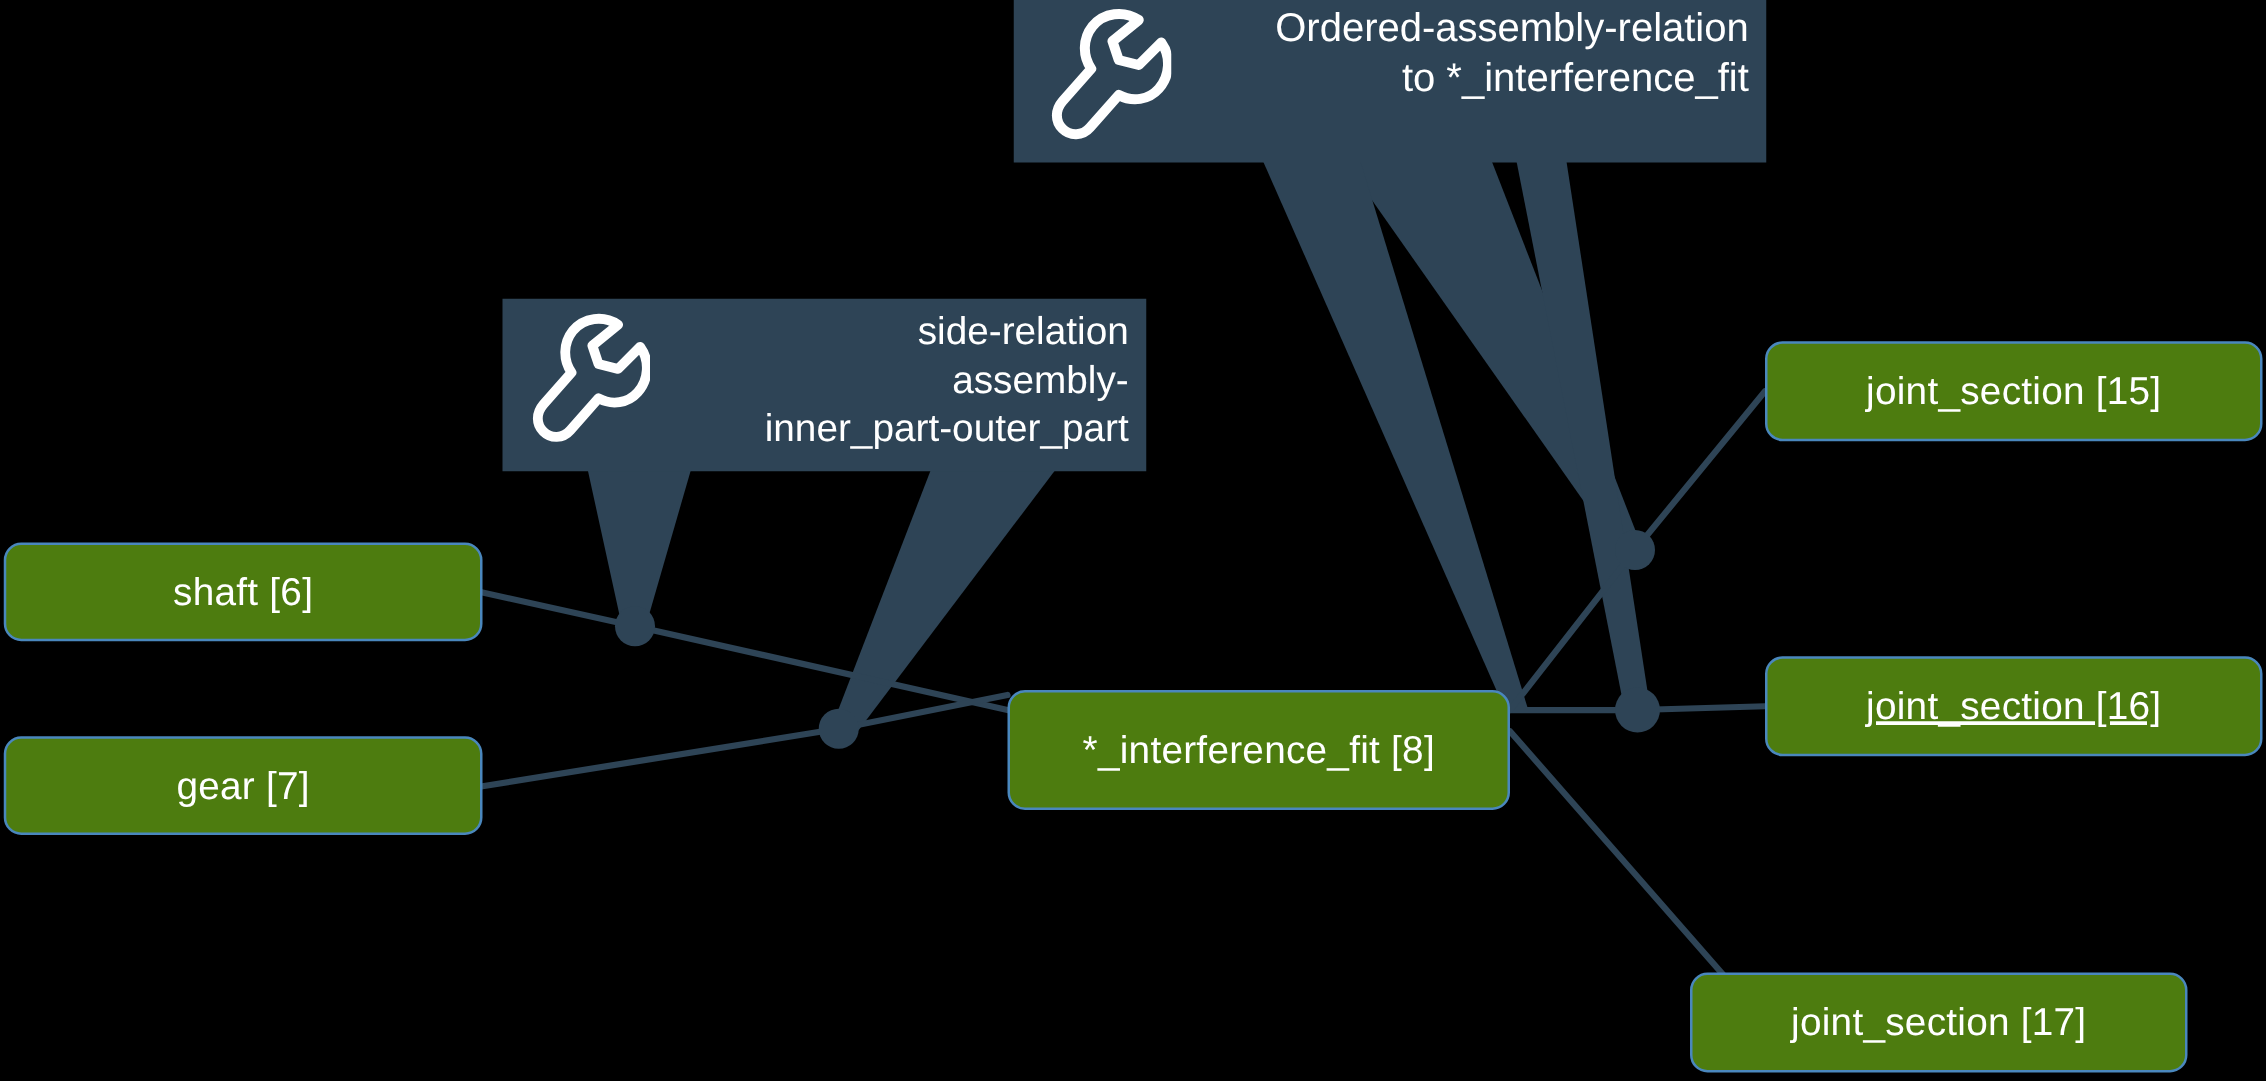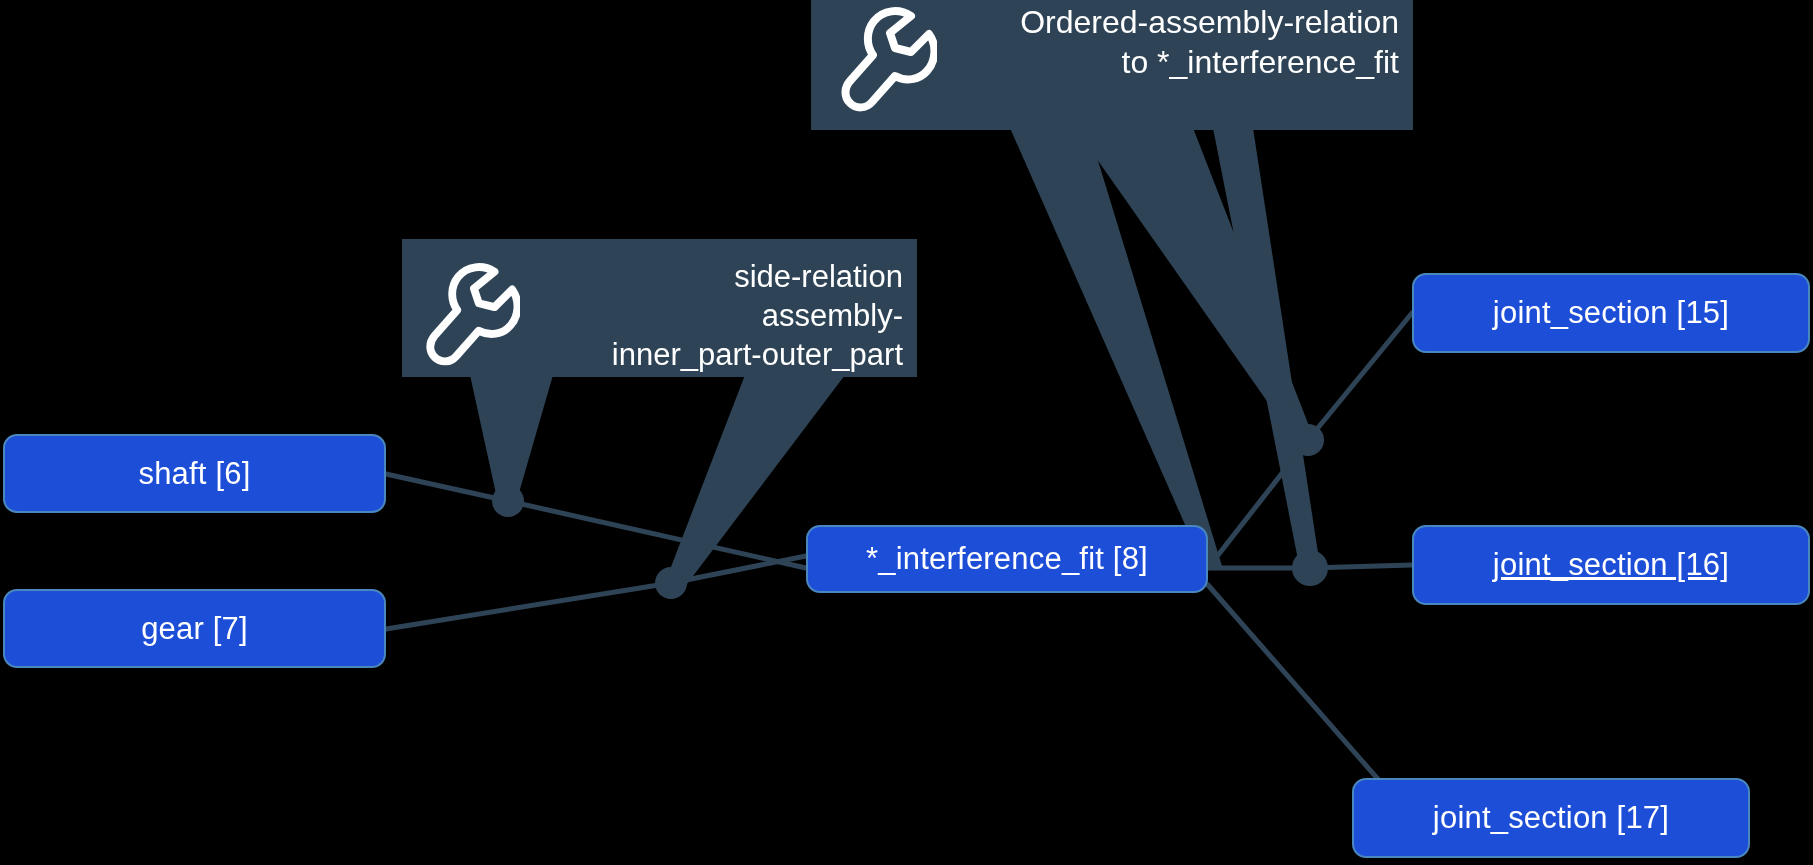--- a/index.html
+++ b/index.html
@@ -18,21 +18,21 @@
   #edge-layer {
     position: absolute;
     left: 0;
     top: 0;
     width: 1813px;
     height: 865px;
   }
   .node {
     position: absolute;
     box-sizing: border-box;
-    background: #1d4ed8;
+    background: #4d7c0f;
     border: 2px solid #4a87bd;
     border-radius: 14px;
     color: #ffffff;
     display: flex;
     align-items: center;
     justify-content: center;
     font-size: 31px;
     font-weight: 300;
     letter-spacing: 0.2px;
     white-space: nowrap;
@@ -65,21 +65,21 @@
     top: -6px;
     width: 602px;
     height: 136px;
     padding: 8px 0 0 22px;
   }
   #tooltip-side-relation {
     left: 402px;
     top: 239px;
     width: 515px;
     height: 138px;
-    padding: 18px 0 0 16px;
+    padding: 6px 0 0 16px;
   }
   #tooltip-side-relation .tip-text {
     font-size: 31px;
   }
 </style>
 </head>
 <body>
 
 <div id="stage">
 
@@ -119,21 +119,21 @@
   </svg>
 
   <div class="node" style="left:3px; top:434px; width:383px; height:79px;">
     <span>shaft [6]</span>
   </div>
 
   <div class="node" style="left:3px; top:589px; width:383px; height:79px;">
     <span>gear [7]</span>
   </div>
 
-  <div class="node" style="left:806px; top:525px; width:402px; height:68px;">
+  <div class="node" style="left:806px; top:552px; width:402px; height:96px;">
     <span>*_interference_fit [8]</span>
   </div>
 
   <div class="node" style="left:1412px; top:273px; width:398px; height:80px;">
     <span>joint_section [15]</span>
   </div>
 
   <div class="node" style="left:1412px; top:525px; width:398px; height:80px;text-decoration:underline;">
     <span>joint_section [16]</span>
   </div>

